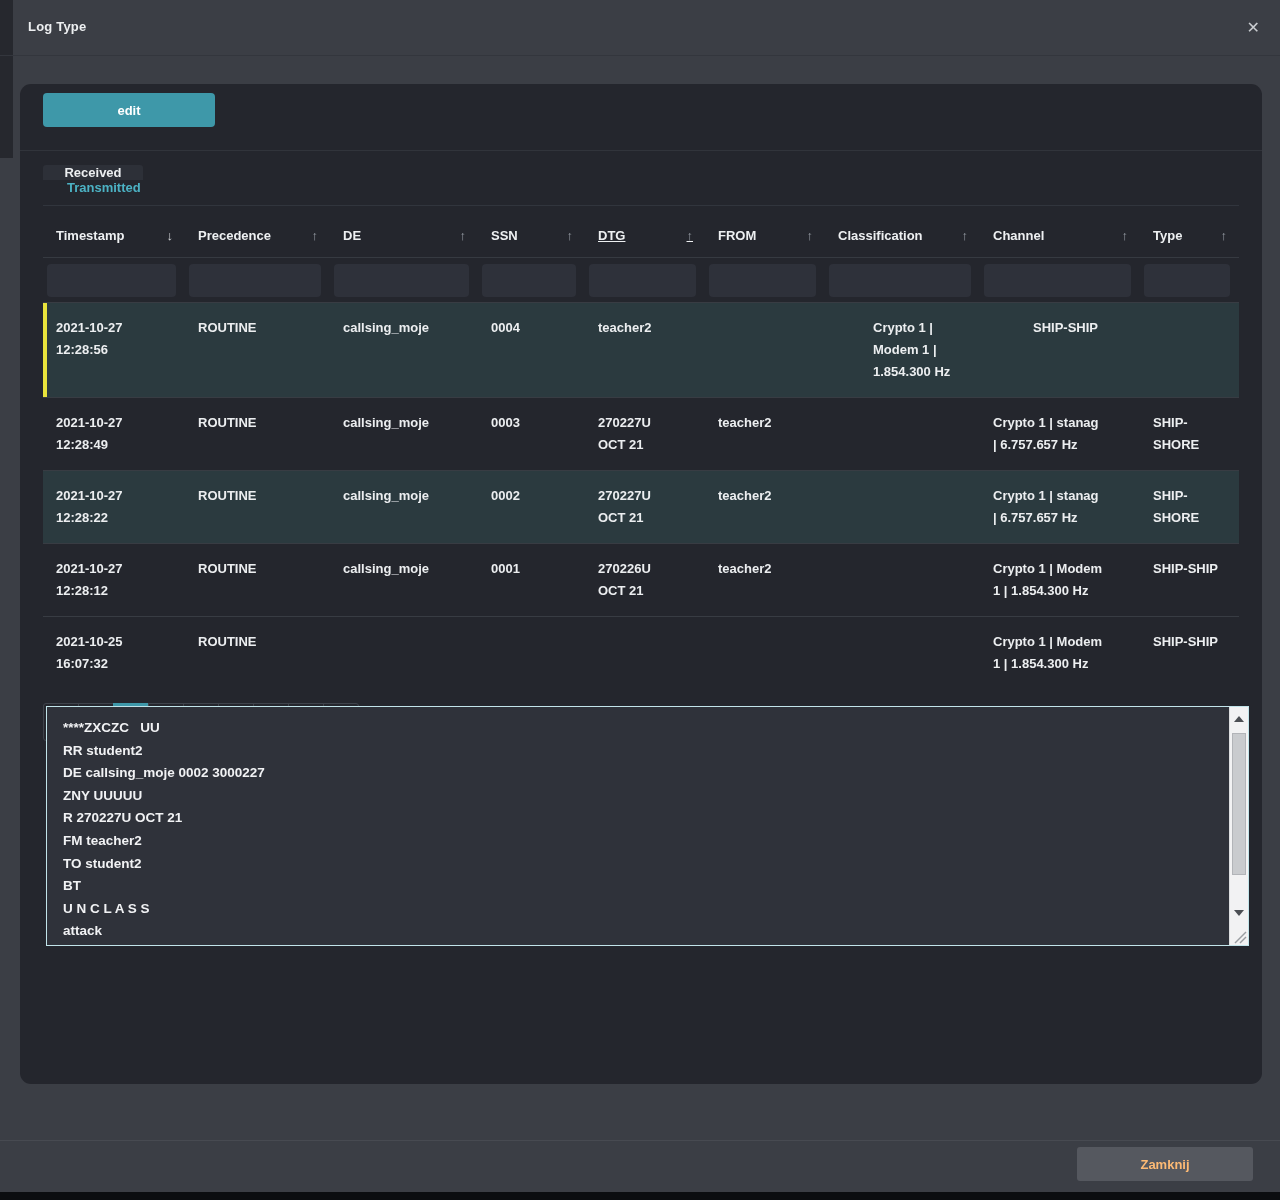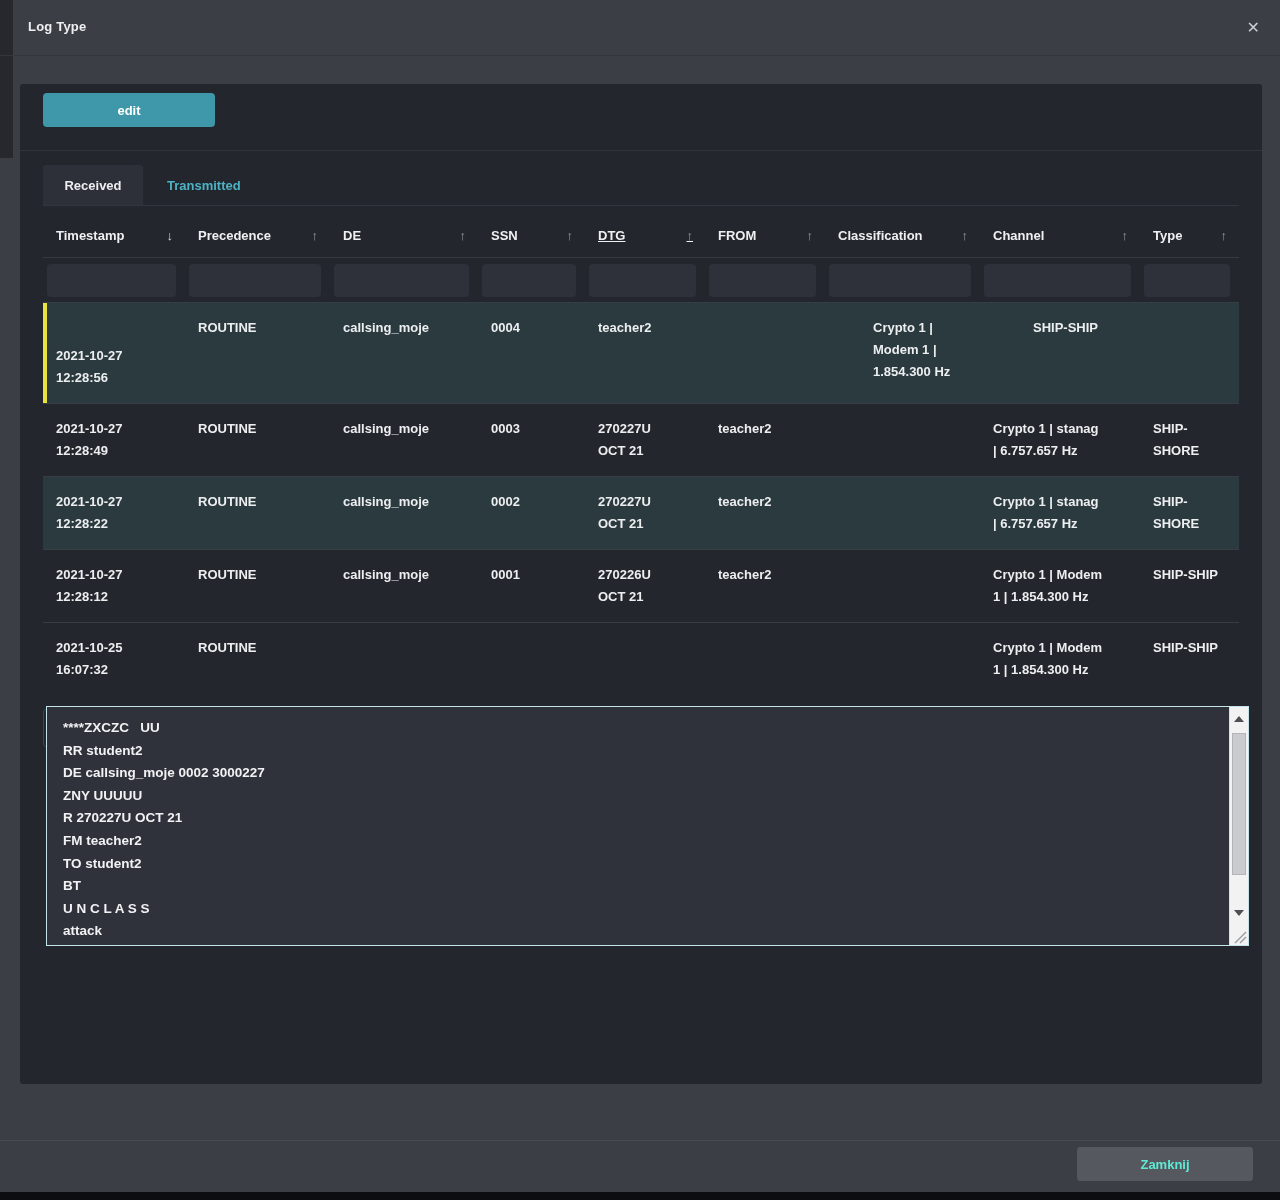--- a/index.html
+++ b/index.html
@@ -15,28 +15,28 @@
   
   .left-notch { position:absolute; left:0; top:0; width:13px; height:158px; background:#26282e; }
   .bottom-strip { position:absolute; left:0; bottom:0; width:100%; height:8px; background:#0b0d10; }
 
   
   .titlebar { position:absolute; left:0; top:0; right:0; height:56px; border-bottom:1px solid #33363d; }
   .title { position:absolute; left:28px; top:19px; font-size:13px; font-weight:bold; color:#edeff1; letter-spacing:.2px; }
   .close-x { position:absolute; right:14px; top:16px; font-size:16px; color:#c9ccd0; cursor:pointer; padding:2px 6px; }
 
   
-  .panel { position:absolute; left:20px; top:84px; width:1242px; height:1000px; background:#24262d; border-radius:3px; }
+  .panel { position:absolute; left:20px; top:84px; width:1242px; height:1000px; background:#24262d; border-radius:11px; }
 
   .edit-section { height:67px; border-bottom:1px solid #31343b; padding:9px 0 0 23px; }
   .edit-btn { width:172px; height:34px; background:#3e98a9; border:none; border-radius:4px;
               color:#ffffff; font-size:13px; font-weight:bold; font-family:inherit; cursor:pointer; }
 
   
-  .tabbar { margin:14px 23px 0 23px; height:41px; border-bottom:1px solid #31353d; display:flex; }
+  .tabbar { margin:14px 23px 0 23px; height:41px; border-bottom:1px solid #31353d; display:flex;flex-direction:column; }
   .tab-active { width:100px; background:#2d3038; border-radius:3px 3px 0 0; display:flex;
                 align-items:center; justify-content:center; color:#edeff1; font-size:13px; font-weight:bold; cursor:pointer; }
   .tab-link { display:flex; align-items:center; margin-left:24px; color:#4cb2c4; font-size:13px; font-weight:600; cursor:pointer; }
 
   
   .table { margin:8px 23px 0 23px; }
   .thead { display:flex; height:44px; align-items:center; border-bottom:1px solid #363a41; }
   .th { height:100%; display:flex; justify-content:space-between; align-items:center;
         padding:0 12px 0 13px; color:#eef0f2; font-size:13px; font-weight:bold; cursor:pointer; }
   .sort-arrow { font-size:13px; color:#9aa0a8; font-weight:normal; }
@@ -78,21 +78,21 @@
   .sb-btn.up { top:0; }
   .sb-btn.down { bottom:20px; }
   .tri-up { width:0; height:0; border-left:5px solid transparent; border-right:5px solid transparent; border-bottom:6px solid #4c4f54; }
   .tri-down { width:0; height:0; border-left:5px solid transparent; border-right:5px solid transparent; border-top:6px solid #4c4f54; }
   .sb-thumb { position:absolute; left:2px; right:2px; top:26px; height:142px; background:#c9cbce; border:1px solid #b2b4b8; cursor:grab; }
   .sb-grip { position:absolute; right:0; bottom:0; width:19px; height:20px; cursor:nwse-resize; }
 
   
   .footer-divider { position:absolute; left:0; right:0; top:1140px; border-top:1px solid #474a51; }
   .close-btn { position:absolute; right:27px; top:1147px; width:176px; height:34px; background:#55585f;
-               border:none; border-radius:3px; color:#5eead4; font-size:13px; font-weight:600;
+               border:none; border-radius:3px; color:#fdba74; font-size:13px; font-weight:600;
                font-family:inherit; cursor:pointer; }
 </style>
 </head>
 <body>
 
 <div class="left-notch"></div>
 
 <div class="titlebar">
   <div class="title">Log Type</div>
   <div class="close-x">✕</div>
@@ -155,21 +155,21 @@
         <div class="filter-cell" style="width: 107px;"><input class="filter-input" style=""></div>
         <div class="filter-cell" style="width: 120px;"><input class="filter-input" style=""></div>
         <div class="filter-cell" style="width: 120px;"><input class="filter-input" style=""></div>
         <div class="filter-cell" style="width: 155px;"><input class="filter-input" style=""></div>
         <div class="filter-cell" style="width: 160px;"><input class="filter-input" style=""></div>
         <div class="filter-cell" style="width: 99px;"><input class="filter-input" style=""></div>
       </div>
     <div class="tbody">
         <div class="tr selected">
           <div class="row-marker"></div>
-          <div class="td c0" style="width: 142px; margin-top: 28px;"><span>2021-10-27 12:28:56</span></div>
+          <div class="td c0" style="width: 142px;"><span>2021-10-27 12:28:56</span></div>
           <div class="td c1" style="width: 145px;"><span>ROUTINE</span></div>
           <div class="td c2" style="width: 148px;"><span>callsing_moje</span></div>
           <div class="td c3" style="width: 107px;"><span>0004</span></div>
           <div class="td c5" style="width: 120px;"><span>teacher2</span></div>
           <div class="td c6" style="width: 155px;"><span></span></div>
           <div class="td c7 narrow" style="width: 160px;"><span>Crypto 1 | Modem 1 | 1.854.300 Hz</span></div>
           <div class="td c8" style="width: 99px;"><span>SHIP-SHIP</span></div>
         </div>
         <div class="tr">
           <div class="td c0" style="width: 142px;"><span>2021-10-27 12:28:49</span></div>

